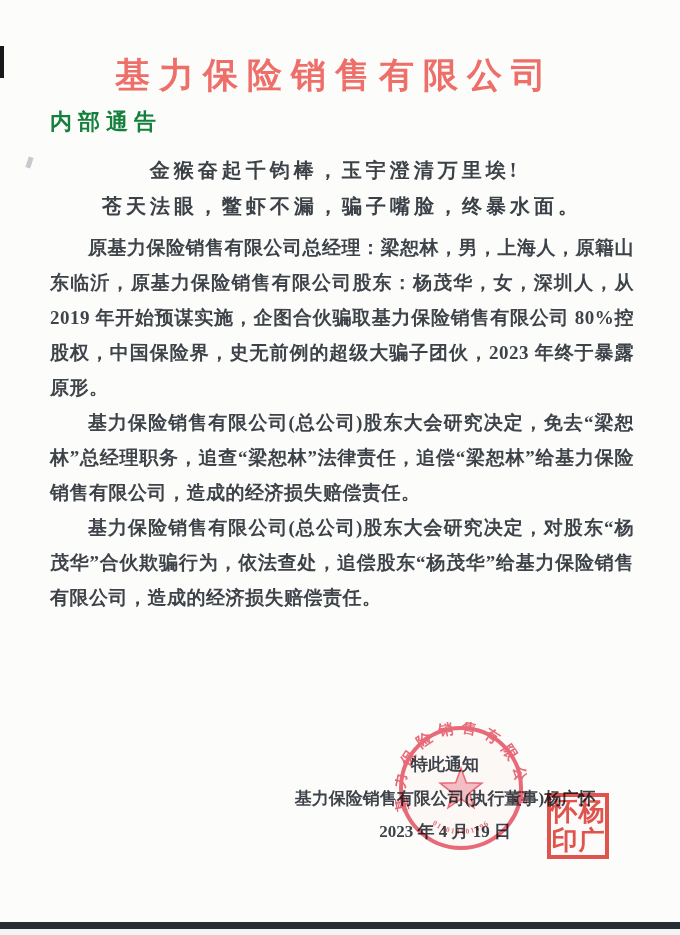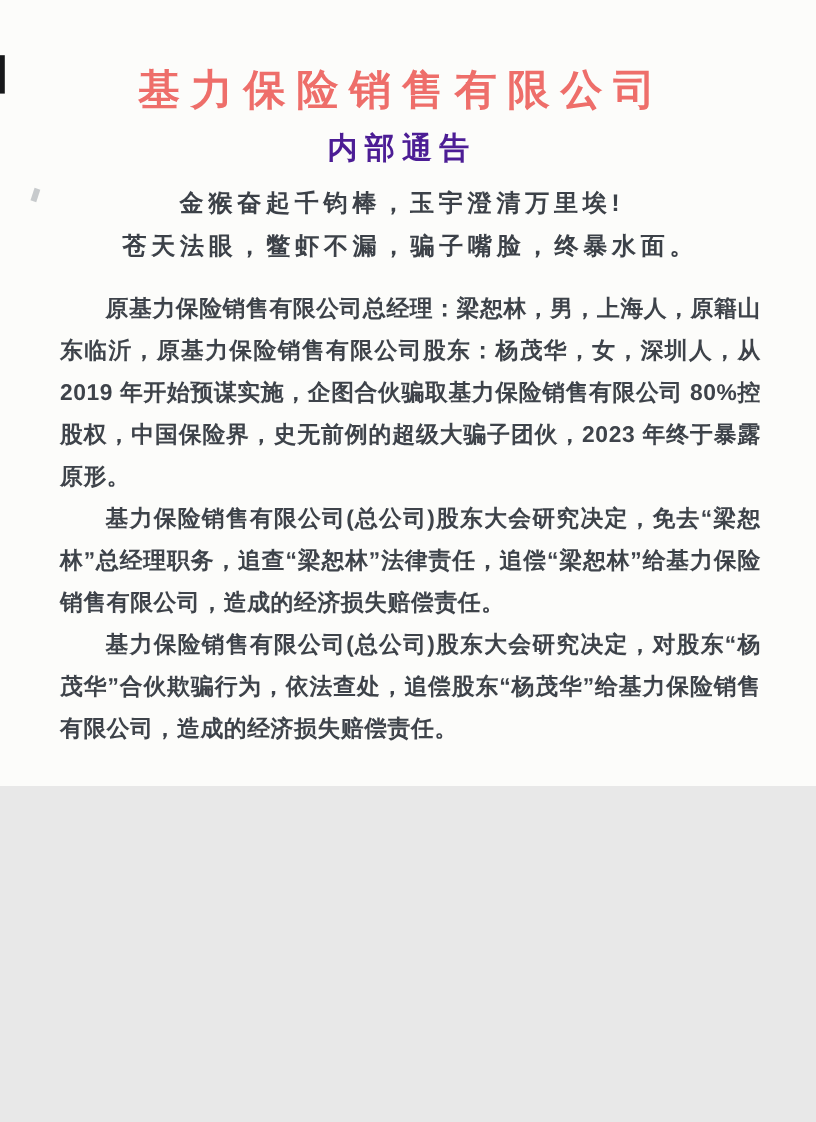--- a/index.html
+++ b/index.html
@@ -1,55 +1,55 @@
 <!DOCTYPE html>
 <html lang="zh"><head>
 <meta charset="utf-8">
 <style>
   html,body{margin:0;padding:0;background:#e8e8e8;}
   .page{
     position:relative;
-    width:680px;height:655px;
+    width:680px;height:935px;
     margin:0 auto;
     background:#fcfcfa;
     overflow:hidden;
-    font-family:Liberation Sans, sans-serif;
+    font-family:Liberation Serif, serif;
     color:#3f444b;
   }
   
   .doc-title{
     position:absolute;left:50px;right:60px;top:52px;
     text-align:center;
     font-size:35px;font-weight:700;
     letter-spacing:9px;
     color:#ee6e6a;
     white-space:nowrap;
   }
   .doc-subtitle{
     position:absolute;left:50px;right:60px;top:107px;
-    text-align:center;
-    font-size:25px;font-weight:700;
+    text-align:left;
+    font-size:22px;font-weight:700;
     letter-spacing:6px;
-    color:#4c1d95;
+    color:#15803d;
     white-space:nowrap;
   }
   
   .body-block{
     position:absolute;left:50px;right:46px;top:152px;
   }
   .headline{
     text-align:center;
     font-size:20px;font-weight:700;
     letter-spacing:4px;
     line-height:36px;
     color:#3c4148;
     white-space:nowrap;
   }
   .headline.first{margin-left:-14px;}
-  .paragraphs{margin-top:16px;}
+  .paragraphs{margin-top:6px;}
   .paragraphs p{
     margin:0;
     text-indent:2em;
     font-size:19px;font-weight:600;
     line-height:35px;
     text-align:justify;
     letter-spacing:0.5px;
     color:#3e434a;
   }
   

